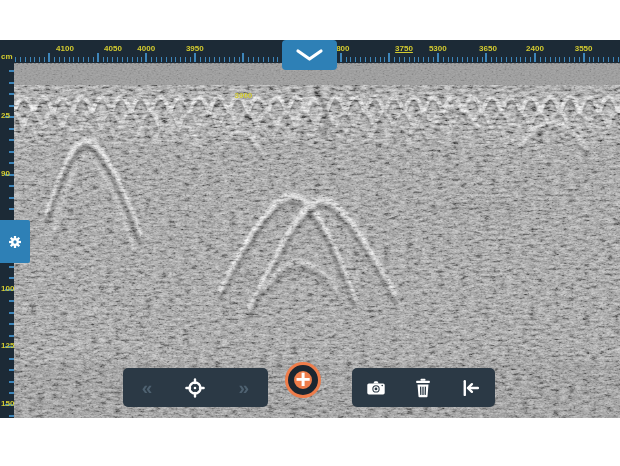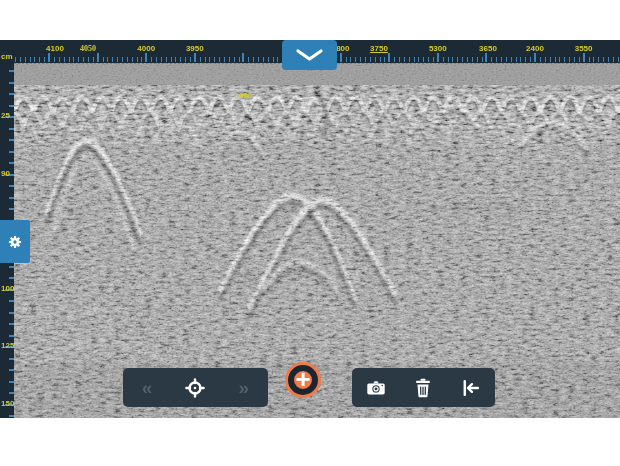--- a/index.html
+++ b/index.html
@@ -288,35 +288,35 @@
         <div class="htick" style="left: 578.8px;"></div>
         <div class="htick" style="left: 583.6px;"></div>
         <div class="htick" style="left: 588.5px;"></div>
         <div class="htick" style="left: 593.3px;"></div>
         <div class="htick" style="left: 598.2px;"></div>
         <div class="htick" style="left: 603.1px;"></div>
         <div class="htick" style="left: 607.9px;"></div>
         <div class="htick" style="left: 612.8px;"></div>
         <div class="htick" style="left: 617.6px;"></div>
         <div class="htick major" style="left: 48px;"></div>
-        <span class="hlab" style="left: 55px;">4100</span>
+        <span class="hlab" style="left: 65px;">4100</span>
         <div class="htick major" style="left: 96.6px;"></div>
-        <span class="hlab" style="left: 88px; font-family: Liberation Serif, serif;">4050</span>
+        <span class="hlab" style="left: 113px;">4050</span>
         <div class="htick major" style="left: 145.2px;"></div>
         <span class="hlab" style="left: 146.2px;">4000</span>
         <div class="htick major" style="left: 193.8px;"></div>
         <span class="hlab" style="left: 194.8px;">3950</span>
         <div class="htick major" style="left: 242.4px;"></div>
         <span class="hlab" style="left: 243.4px; margin-top: 47px;">3900</span>
         <div class="htick major" style="left: 291px;"></div>
         <span class="hlab" style="left: 292px;">3850</span>
         <div class="htick major" style="left: 339.6px;"></div>
         <span class="hlab" style="left: 340.6px;">3800</span>
         <div class="htick major" style="left: 388.2px;"></div>
-        <span class="hlab" style="left: 379px; text-decoration: underline;">3750</span>
+        <span class="hlab" style="left: 404px; text-decoration: underline;">3750</span>
         <div class="htick major" style="left: 436.8px;"></div>
         <span class="hlab" style="left: 437.8px;">5300</span>
         <div class="htick major" style="left: 485.4px;"></div>
         <span class="hlab" style="left: 488px;">3650</span>
         <div class="htick major" style="left: 534px;"></div>
         <span class="hlab" style="left: 535px;">2400</span>
         <div class="htick major" style="left: 582.6px;"></div>
         <span class="hlab" style="left: 583.6px;">3550</span>
       </div>
 

